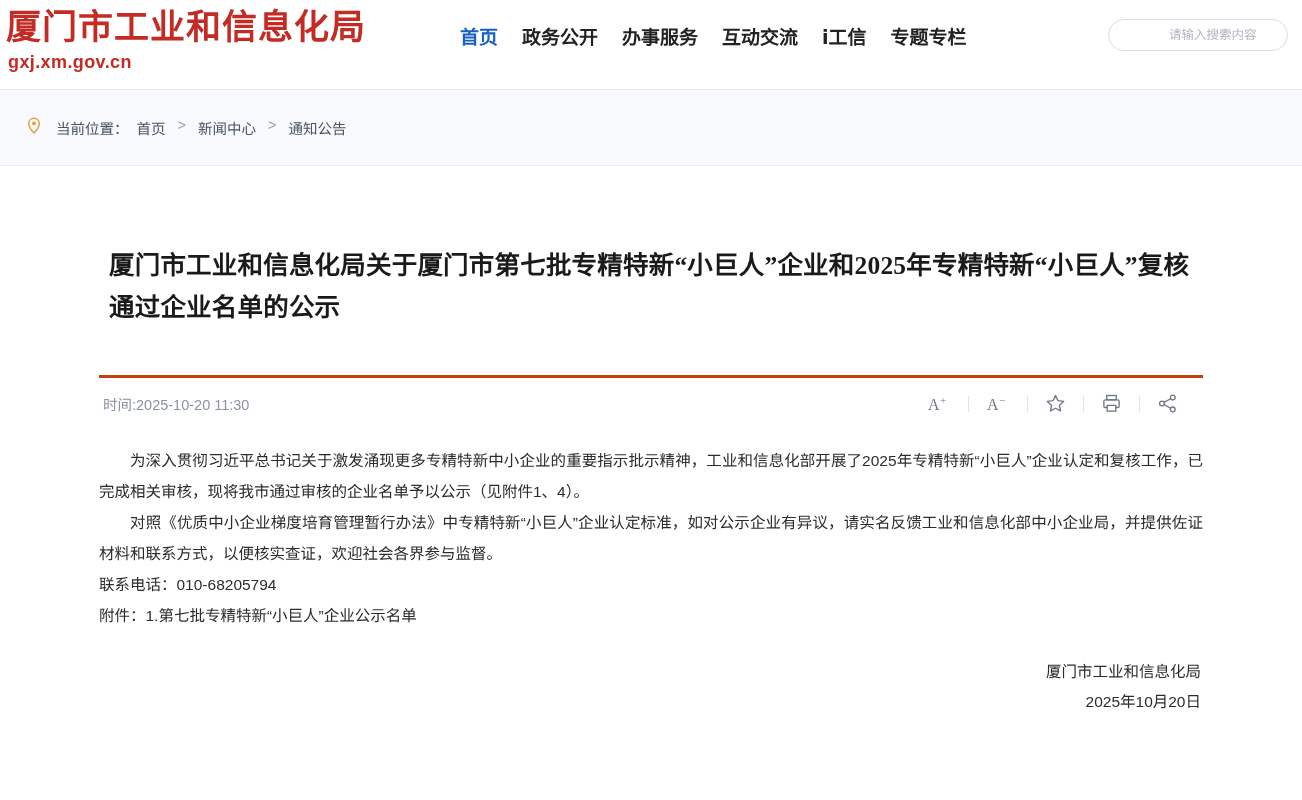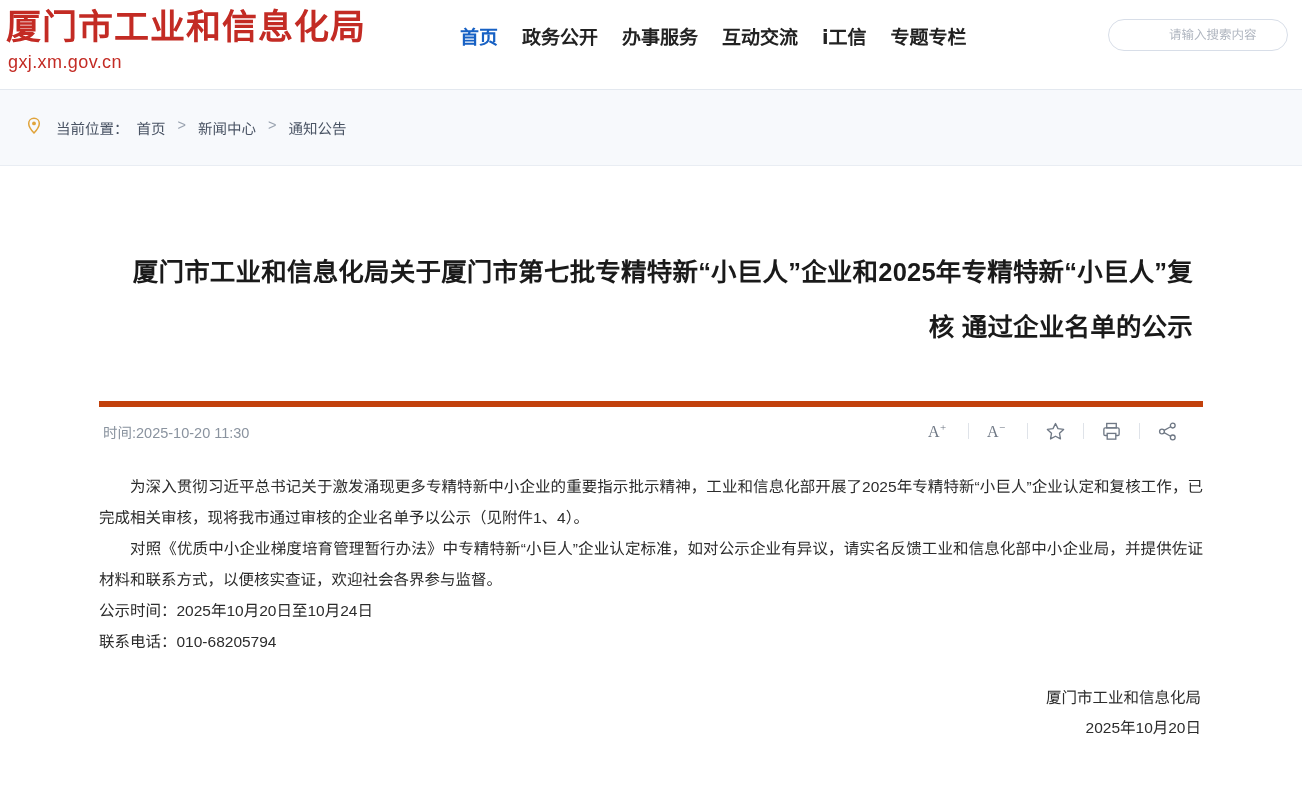--- a/index.html
+++ b/index.html
@@ -31,21 +31,21 @@
     font-size: 35px;
     font-weight: 700;
     color: #c32b24;
     letter-spacing: 1px;
     line-height: 46px;
     white-space: nowrap;
   }
   .brand-domain {
     font-size: 18px;
     color: #c32b24;
-    font-weight: 400;
+    font-weight: 700;
     letter-spacing: 0.4px;
     margin-top: 2px;
     padding-left: 2px;
   }
 
   .mainnav {
     display: flex;
     align-items: center;
     gap: 24px;
     margin-top: 22px;
@@ -107,32 +107,32 @@
   .crumb .c-link { color: #4a5464; cursor: pointer; }
   .crumb .c-label { color: #4a5464; }
 
   
   .article {
     width: 1104px;
     margin: 0 auto;
     padding-top: 62px;
   }
   .art-title {
-    font-family: Liberation Sans, sans-serif;
+    font-family: Liberation Serif, serif;
     font-size: 25.5px;
     font-weight: 700;
     color: #1a1a1a;
-    text-align: right;
-    line-height: 55px;
+    text-align: left;
+    line-height: 42px;
     letter-spacing: 0.2px;
     padding: 0 10px;
   }
   .meta-row {
     margin-top: 46px;
-    border-top: 6px solid #c2410c;
+    border-top: 3px solid #c2410c;
     height: 54px;
     display: flex;
     align-items: center;
     justify-content: space-between;
     padding: 0 8px 0 4px;
   }
   .meta-time {
     font-size: 14.5px;
     color: #8a939f;
     font-family: "Liberation Sans", sans-serif;
@@ -265,21 +265,21 @@
           <line x1="7.4" y1="9.8" x2="14.3" y2="6" stroke="#6f7885" stroke-width="1.3"></line>
           <line x1="7.4" y1="12.2" x2="14.3" y2="16" stroke="#6f7885" stroke-width="1.3"></line>
         </svg>
       </span>
     </div>
   </div>
 
   <div class="body-text">
     <p class="indent">为深入贯彻习近平总书记关于激发涌现更多专精特新中小企业的重要指示批示精神，工业和信息化部开展了2025年专精特新“小巨人”企业认定和复核工作，已完成相关审核，现将我市通过审核的企业名单予以公示（见附件1、4）。</p>
     <p class="indent">对照《优质中小企业梯度培育管理暂行办法》中专精特新“小巨人”企业认定标准，如对公示企业有异议，请实名反馈工业和信息化部中小企业局，并提供佐证材料和联系方式，以便核实查证，欢迎社会各界参与监督。</p>
-    <p>公示时间：2025年10月20日至10月24日</p>
     <p>联系电话：010-68205794</p>
+    <p>附件：1.第七批专精特新“小巨人”企业公示名单</p>
   </div>
 
   <div class="sign">
     <div>厦门市工业和信息化局</div>
     <div>2025年10月20日</div>
   </div>
 </div>
 
 </body></html>

